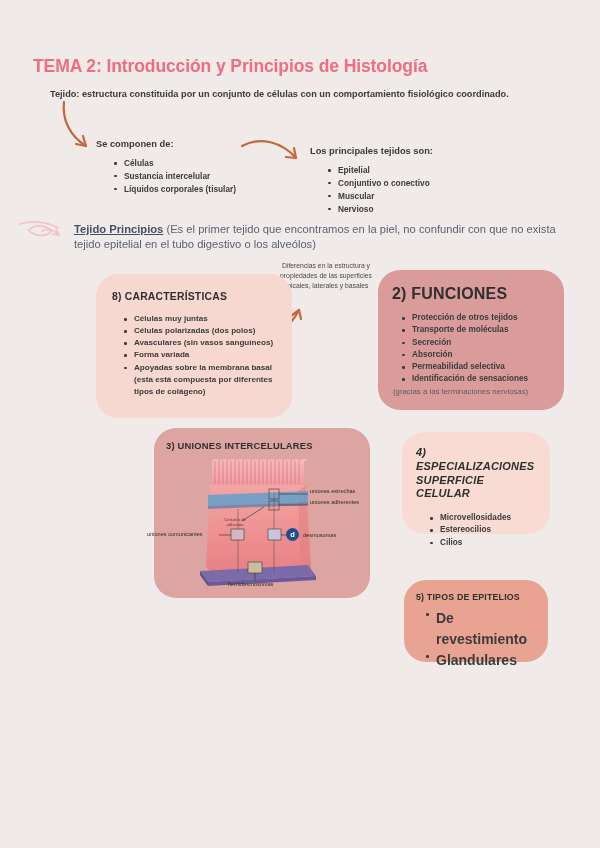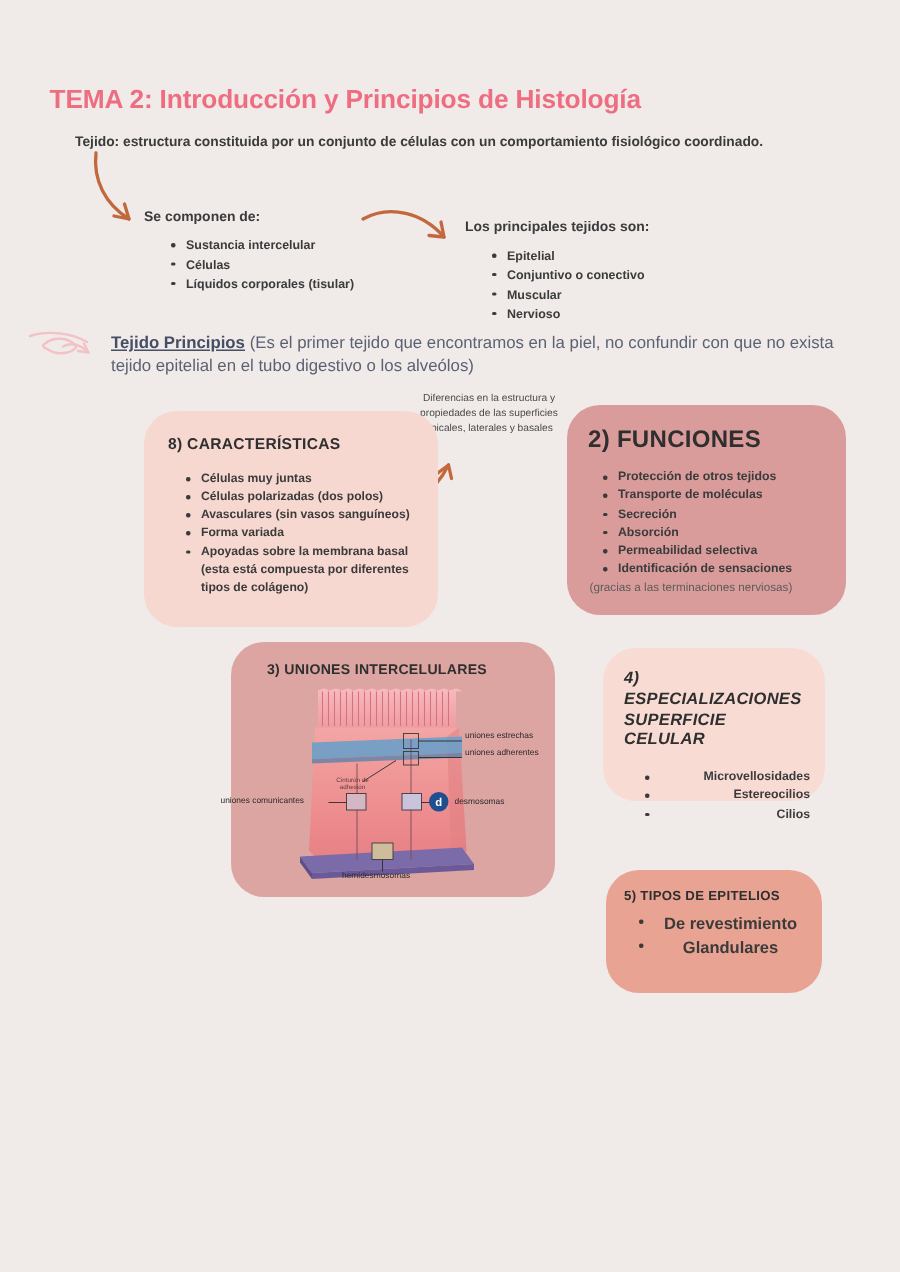--- a/index.html
+++ b/index.html
@@ -148,39 +148,39 @@
     color: #5c5c5c;
     margin-top: 1px;
     margin-left: 1px;
   }
 
   #card3 {
     left: 154px; top: 428px; width: 216px; height: 170px;
     background: #dda5a2;
     padding: 12px 10px 8px 12px;
   }
-  #card3 .card-title { font-size: 9.4px; margin-left: 12px; }
+  #card3 .card-title { font-size: 9.4px; }
 
   #card4 {
     left: 402px; top: 432px; width: 148px; height: 102px;
     background: #f8dcd4;
     padding: 14px 10px 10px 14px;
   }
   #card4 .card-title { margin-bottom: 11px; font-size: 11px; font-style: italic; }
   #card4 ul.plain { padding-left: 14px; }
-  #card4 ul.plain li { font-size: 8.2px; text-align: right; }
+  #card4 ul.plain li { font-size: 8.2px; }
 
   #card5 {
     left: 404px; top: 580px; width: 144px; height: 82px;
     background: #e9a392;
     padding: 12px 10px 10px 12px;
   }
   #card5 .card-title { margin-bottom: 5px; font-size: 8.8px; }
   #card5 ul.plain { padding-left: 10px; }
-  #card5 ul.plain li { font-size: 11px; text-align: center; }
+  #card5 ul.plain li { font-size: 14px; }
 
   
   .annotation {
     position: absolute;
     left: 270px;
     top: 261px;
     width: 112px;
     text-align: center;
     font-size: 6.8px;
     color: #4a4a4a;
@@ -235,22 +235,22 @@
   </svg>
 
   <svg class="deco" id="arrow2" width="80" height="40" viewBox="0 0 80 40">
     <path d="M2 10 C20 0, 42 6, 56 22" stroke="#c2683c" stroke-width="2.2" fill="none" stroke-linecap="round"></path>
     <path d="M56 22 L46 21 M56 22 L54 12" stroke="#c2683c" stroke-width="2.2" fill="none" stroke-linecap="round"></path>
   </svg>
 
   <div class="group-left">
     <div class="group-head">Se componen de:</div>
     <ul class="plain">
+      <li>Células</li>
       <li>Sustancia intercelular</li>
-      <li>Células</li>
       <li>Líquidos corporales (tisular)</li>
     </ul>
   </div>
 
   <div class="group-right">
     <div class="group-head">Los principales tejidos son:</div>
     <ul class="plain">
       <li>Epitelial</li>
       <li>Conjuntivo o conectivo</li>
       <li>Muscular</li>

